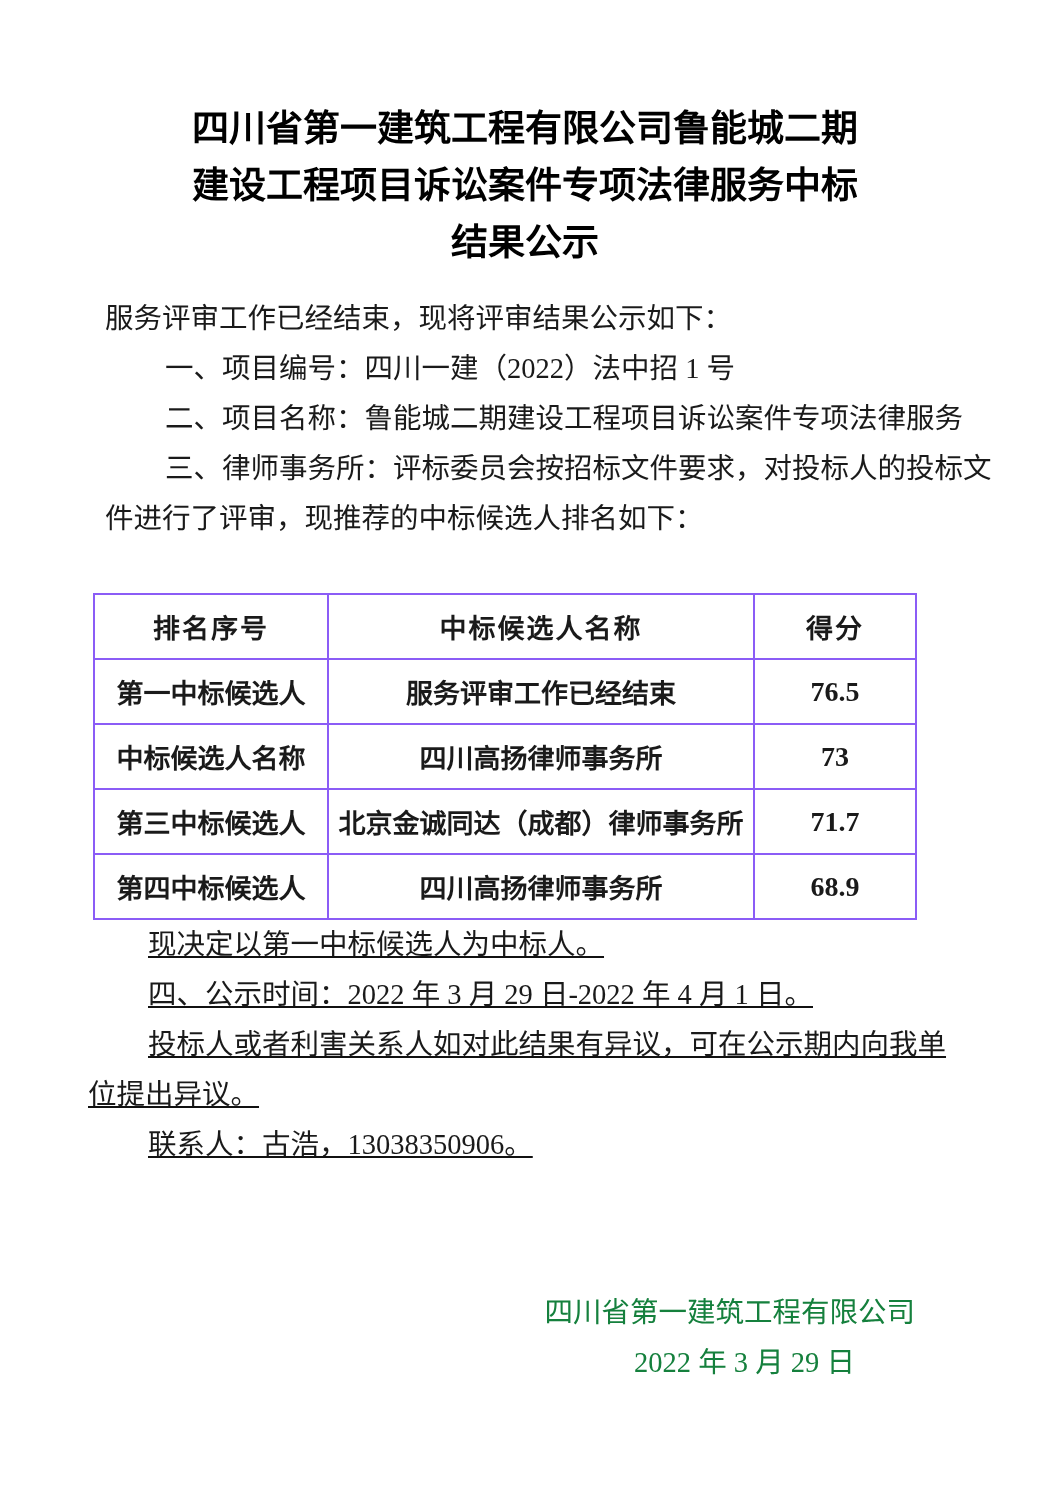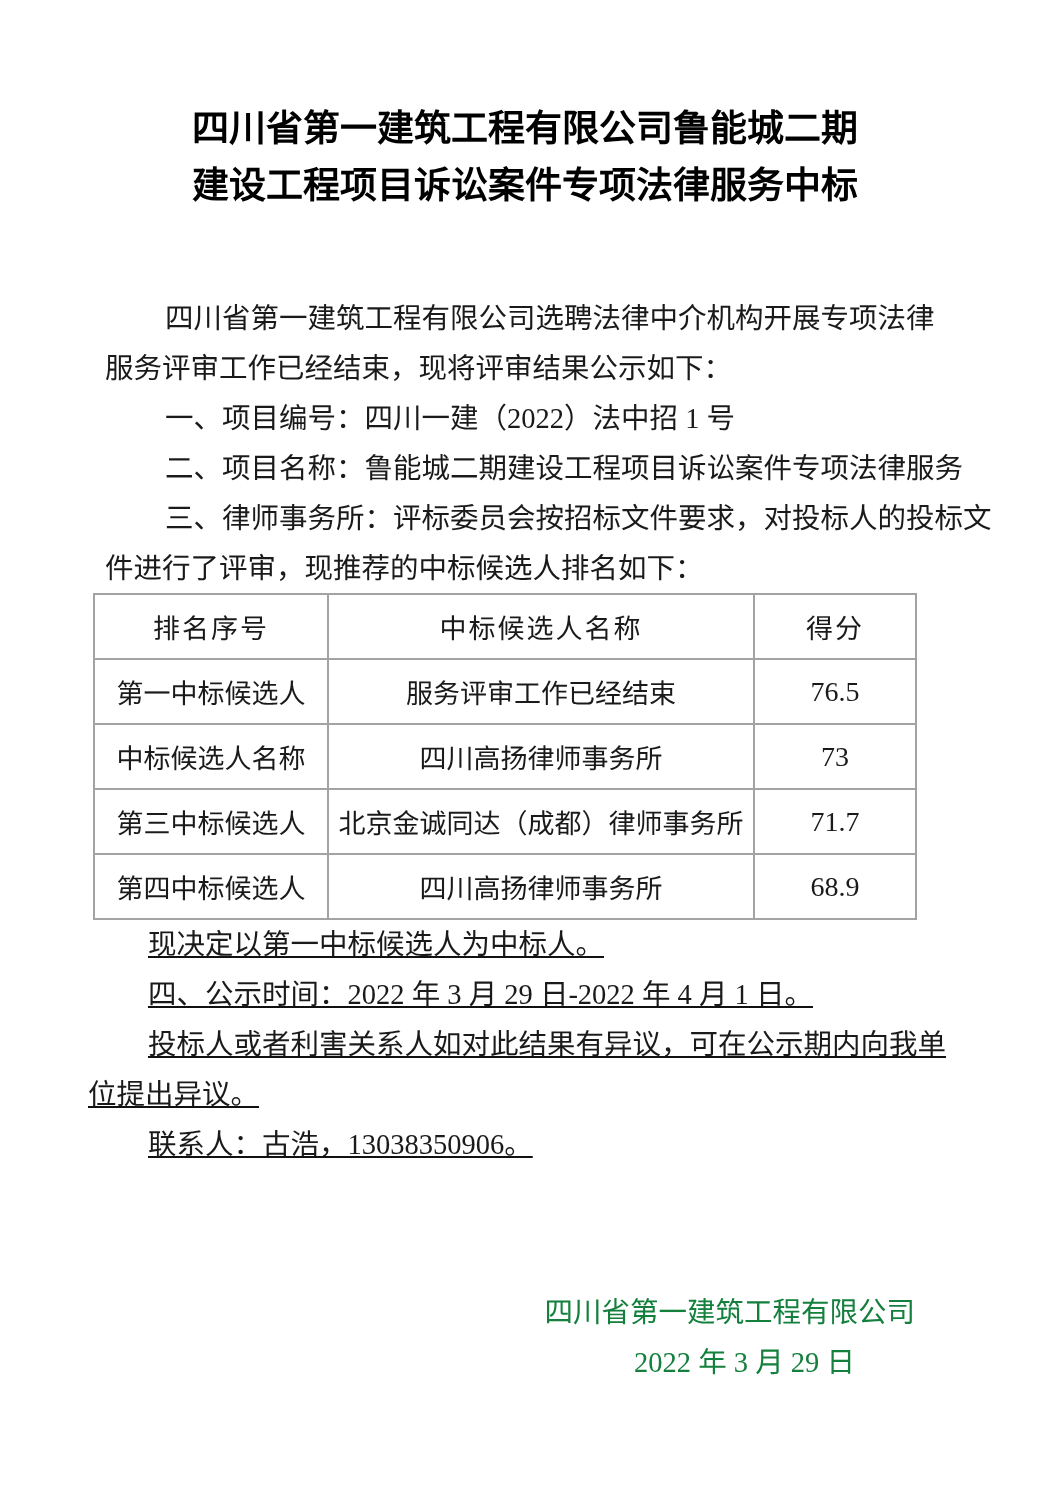--- a/index.html
+++ b/index.html
@@ -70,27 +70,27 @@
   
   .result-table {
     position: absolute;
     left: 93px;
     top: 593px;
     width: 822px;
     border-collapse: collapse;
     table-layout: fixed;
   }
   .result-table td, .result-table th {
-    border: 2px solid #a3a3a3;
+    border: 2px solid #8b5cf6;
     height: 63px;
     padding: 0 4px;
     text-align: center;
     vertical-align: middle;
     font-size: 27px;
-    font-weight: 400;
+    font-weight: 700;
     color: #1a1a1a;
     font-family: "Liberation Serif", "DejaVu Serif", serif;
     white-space: nowrap;
     overflow: hidden;
   }
   .col-rank  { width: 234px; }
   .col-name  { width: 426px; }
   .col-score { width: 162px; }
   .result-table th {
     letter-spacing: 2px;
@@ -130,24 +130,24 @@
   }
 </style>
 </head>
 <body>
 
 <div class="page">
 
   <div class="doc-title">
     <span class="tl">四川省第一建筑工程有限公司鲁能城二期</span>
     <span class="tl">建设工程项目诉讼案件专项法律服务中标</span>
+    <span class="tl center">结果公示</span>
   </div>
 
   <div class="body-block">
-    <p class="para indent">四川省第一建筑工程有限公司选聘法律中介机构开展专项法律</p>
     <p class="para">服务评审工作已经结束，现将评审结果公示如下：</p>
     <p class="para indent">一、项目编号：四川一建（2022）法中招 1 号</p>
     <p class="para indent">二、项目名称：鲁能城二期建设工程项目诉讼案件专项法律服务</p>
     <p class="para indent">三、律师事务所：评标委员会按招标文件要求，对投标人的投标文</p>
     <p class="para">件进行了评审，现推荐的中标候选人排名如下：</p>
   </div>
 
   <table class="result-table">
     <colgroup>
       <col class="col-rank">

